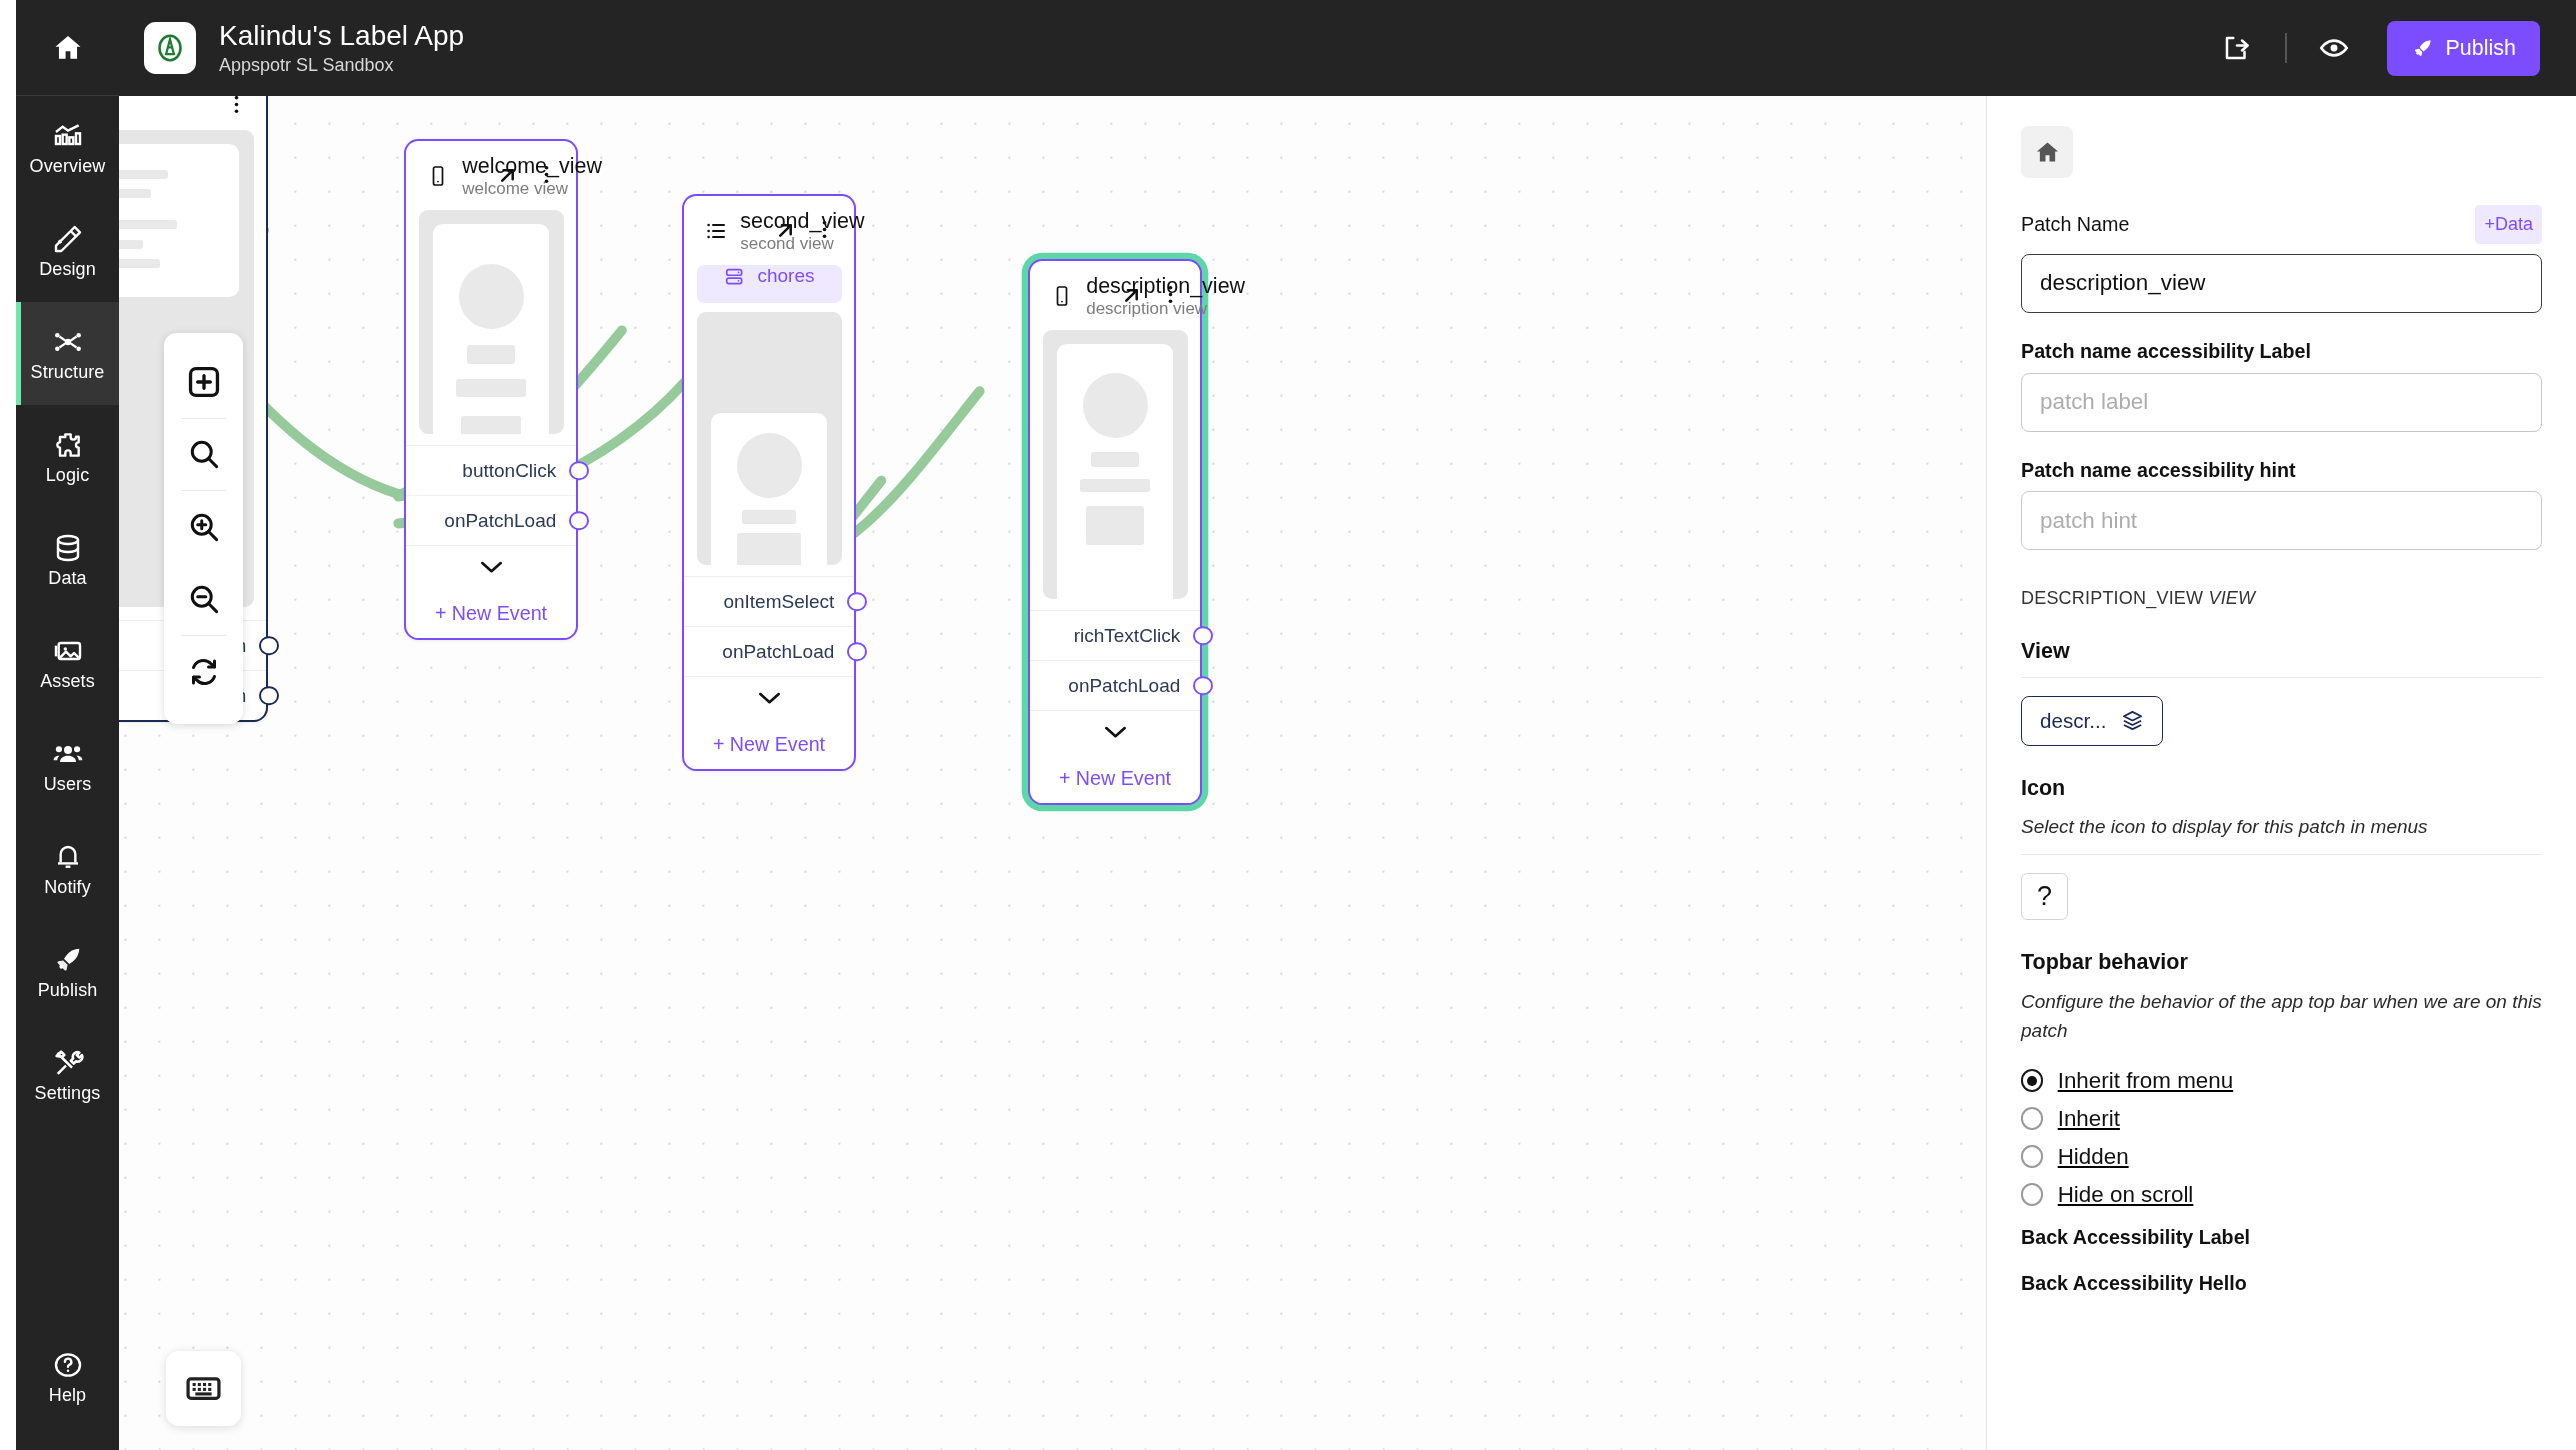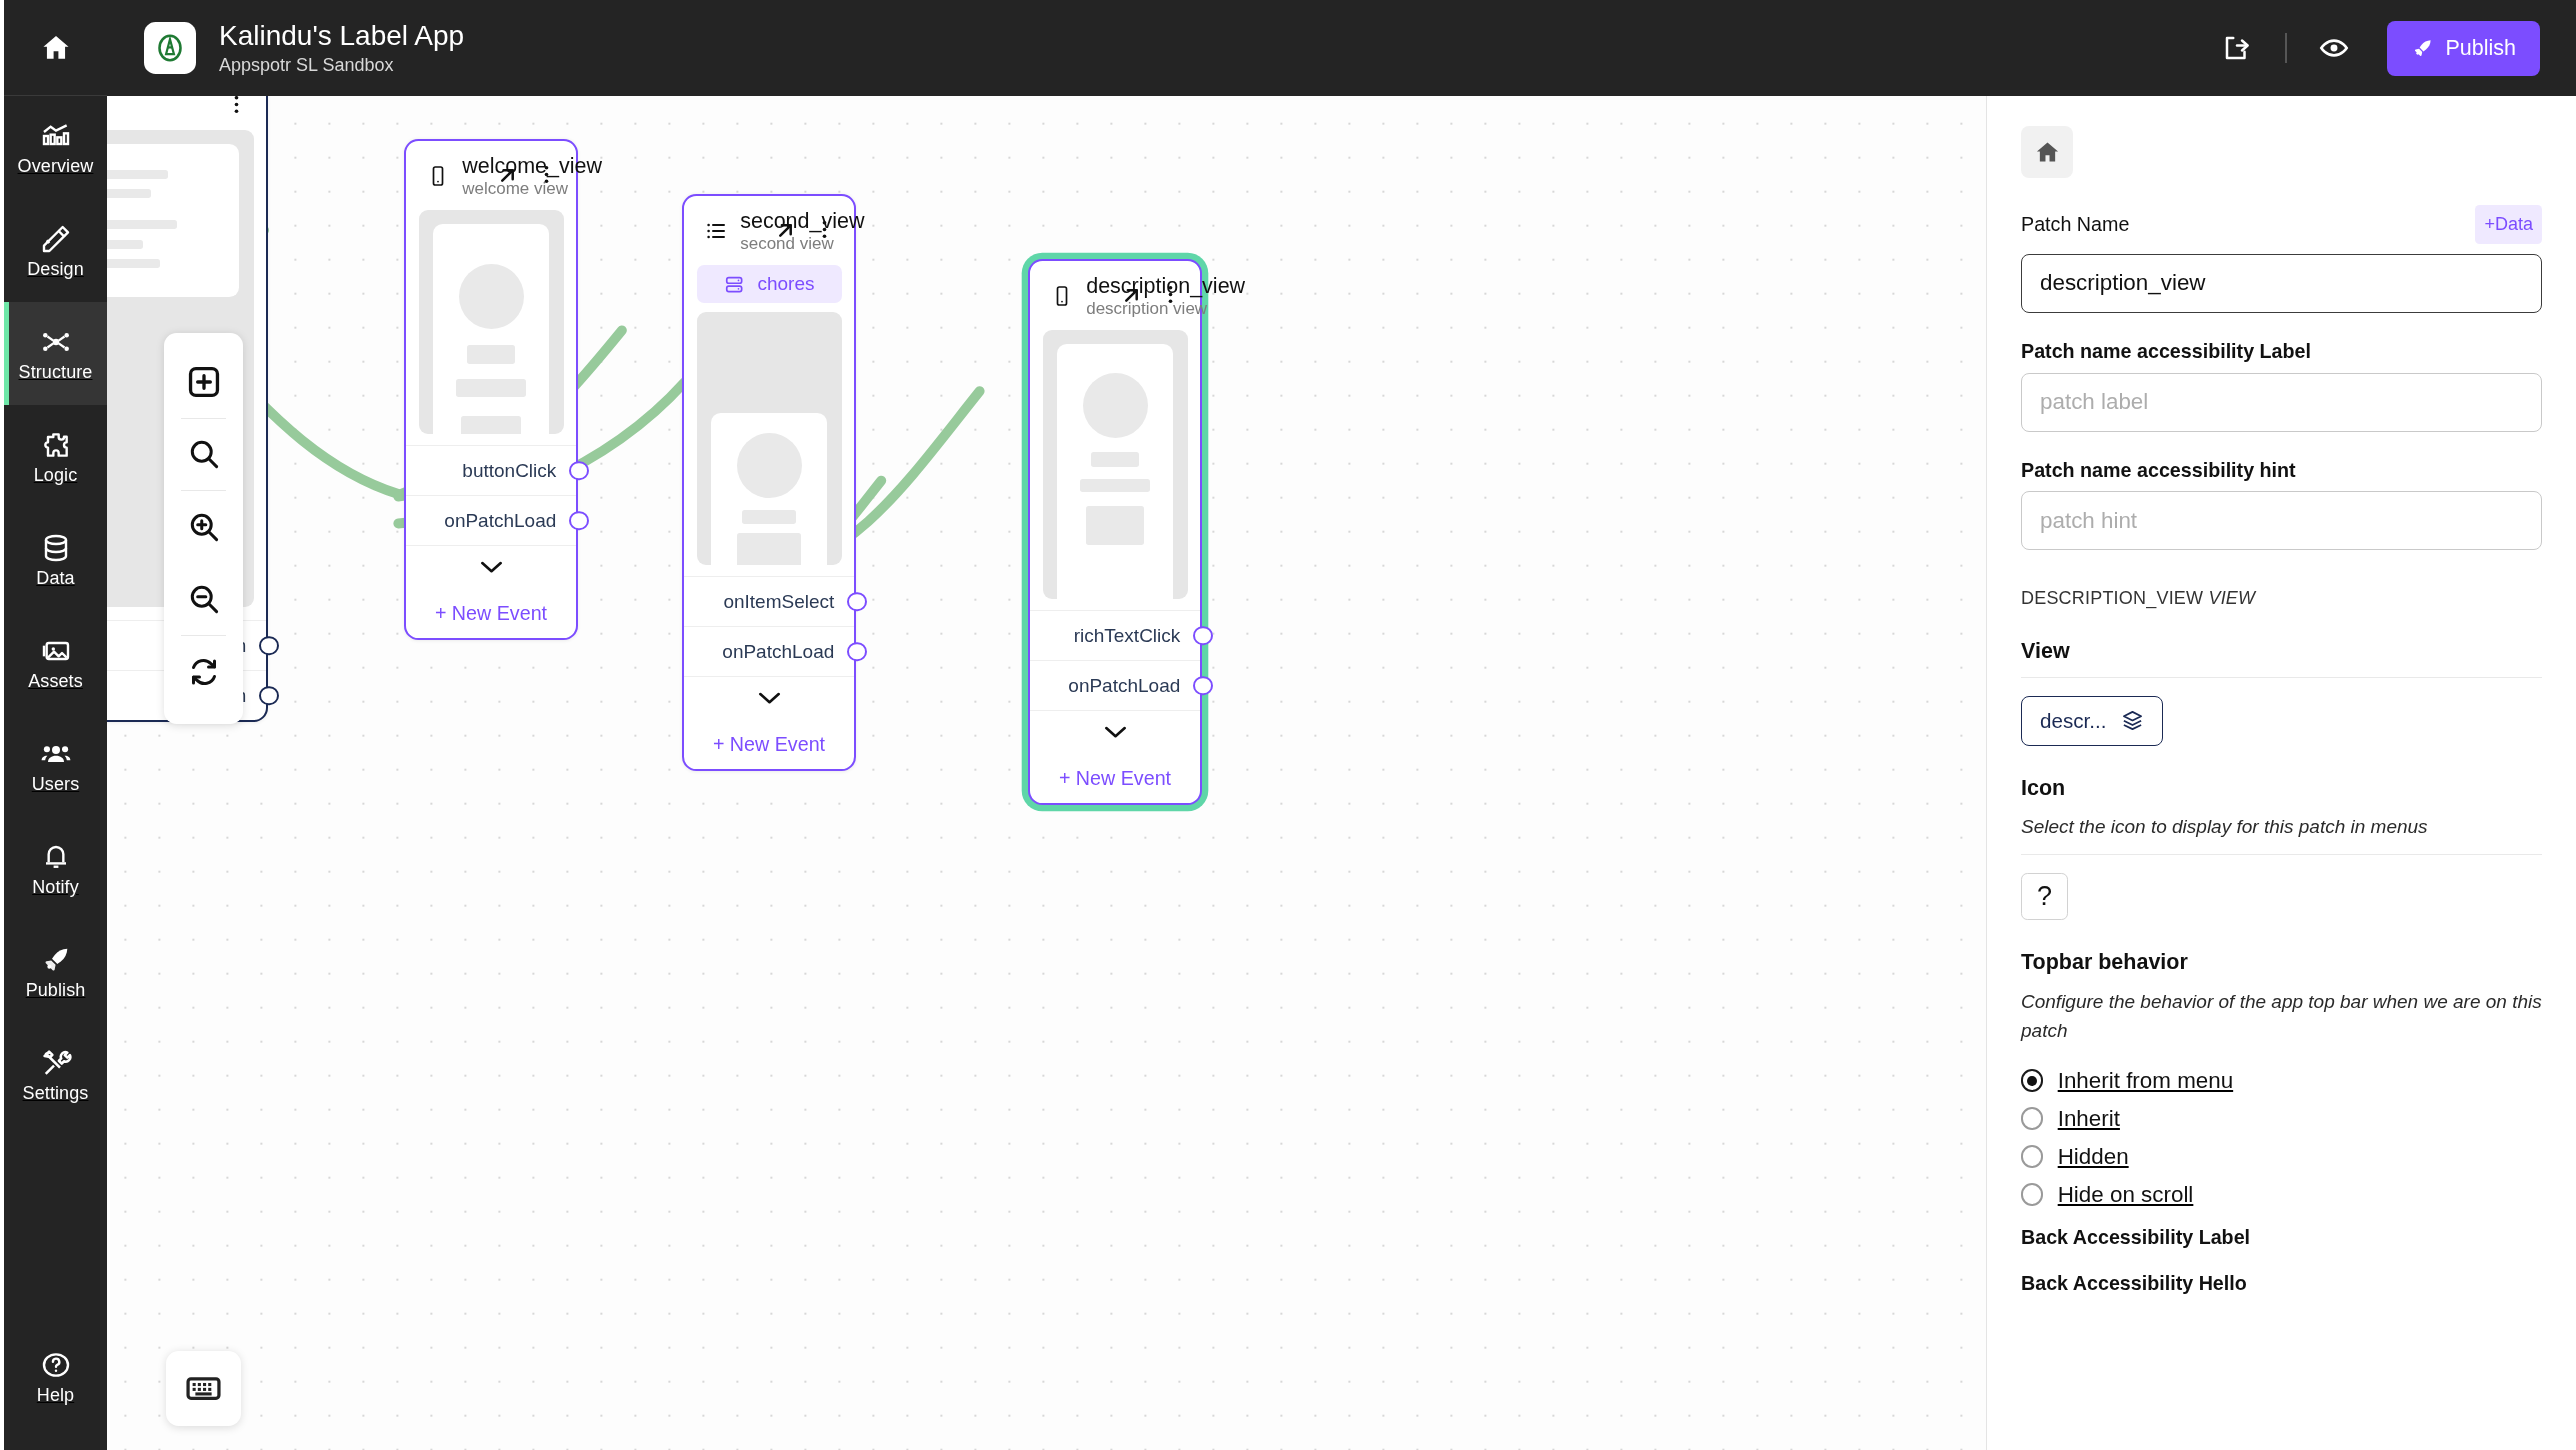--- a/index.html
+++ b/index.html
@@ -5,24 +5,23 @@
   * { box-sizing: border-box; margin: 0; padding: 0; }
   html, body {
     width: 2576px; height: 1451px;
     font-family: "Liberation Sans", sans-serif;
     overflow: hidden; background: #ffffff;
   }
   #app { position: relative; width: 2576px; height: 1451px; }
 
   
   #rail {
-    position: absolute; left: 4px; top: 0; width: 103px; height: 1451px;
+    position: absolute; left: 16px; top: 0; width: 103px; height: 1451px;
     background: #242424; display: flex; flex-direction: column; align-items: center;
     z-index: 40;
-    text-decoration: underline;
   }
   #rail-home {
     width: 103px; height: 96px; display: flex; align-items: center; justify-content: center;
     border-bottom: 0.9px solid #3a3a3a; cursor: pointer;
   }
   .rail-item {
     width: 103px; height: 103px; display: flex; flex-direction: column;
     align-items: center; justify-content: center; gap: 5.4px; cursor: pointer;
     position: relative; color: #ffffff;
   }
@@ -80,21 +79,21 @@
   .node-head {
     display: flex; align-items: center; padding: 12.5px 14.3px 10.7px 19.7px; gap: 12.5px; flex: none;
   }
   .node-type-ico { width: 24px; height: 24px; flex: none; color: #111; }
   .node-titles { flex: 1; min-width: 0; }
   .node-title { font-size: 21.5px; color: #111; line-height: 1.12; white-space: nowrap; }
   .node-sub { font-size: 17px; color: #7d7d7d; margin-top: 1.8px; white-space: nowrap; }
   .node-head-btn { width: 27px; height: 27px; cursor: pointer; flex: none; color: #111; }
   .node-badge {
     margin: 0 12.5px 9px; background: #efe9ff; border-radius: 7.2px; height: 38px;
-    display: flex; align-items: center; justify-content: center; gap: 11.6px;
+    display: flex; align-items: flex-start; justify-content: center; gap: 11.6px;
     color: #7c4dff; font-size: 19px; cursor: pointer;
   }
   .node-preview {
     margin: 0 12.5px; background: #e6e6e6; border-radius: 9px; flex: 1;
     display: flex; align-items: flex-start; justify-content: center; overflow: hidden;
     padding: 14.3px;
   }
   .phone-card {
     background: #fff; border-radius: 9.8px; width: 100%; padding: 19.7px 19.7px 23px;
     display: flex; flex-direction: column; align-items: center;

